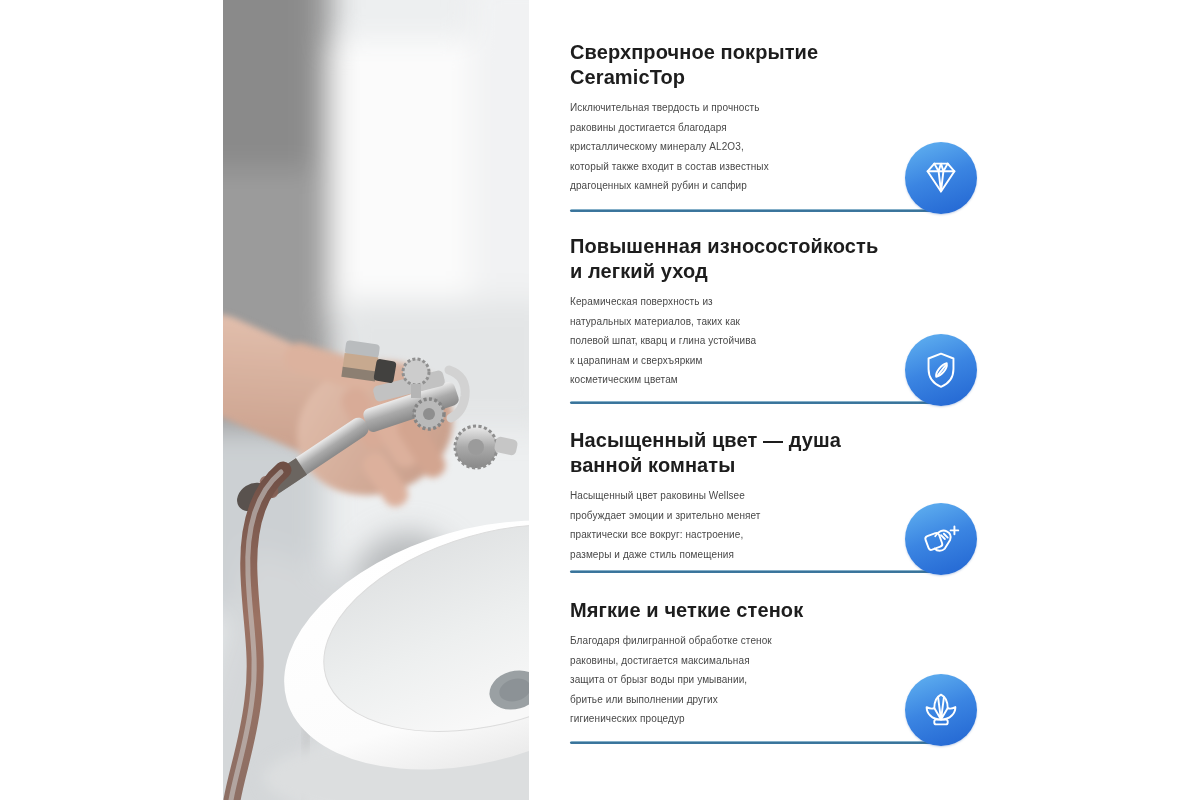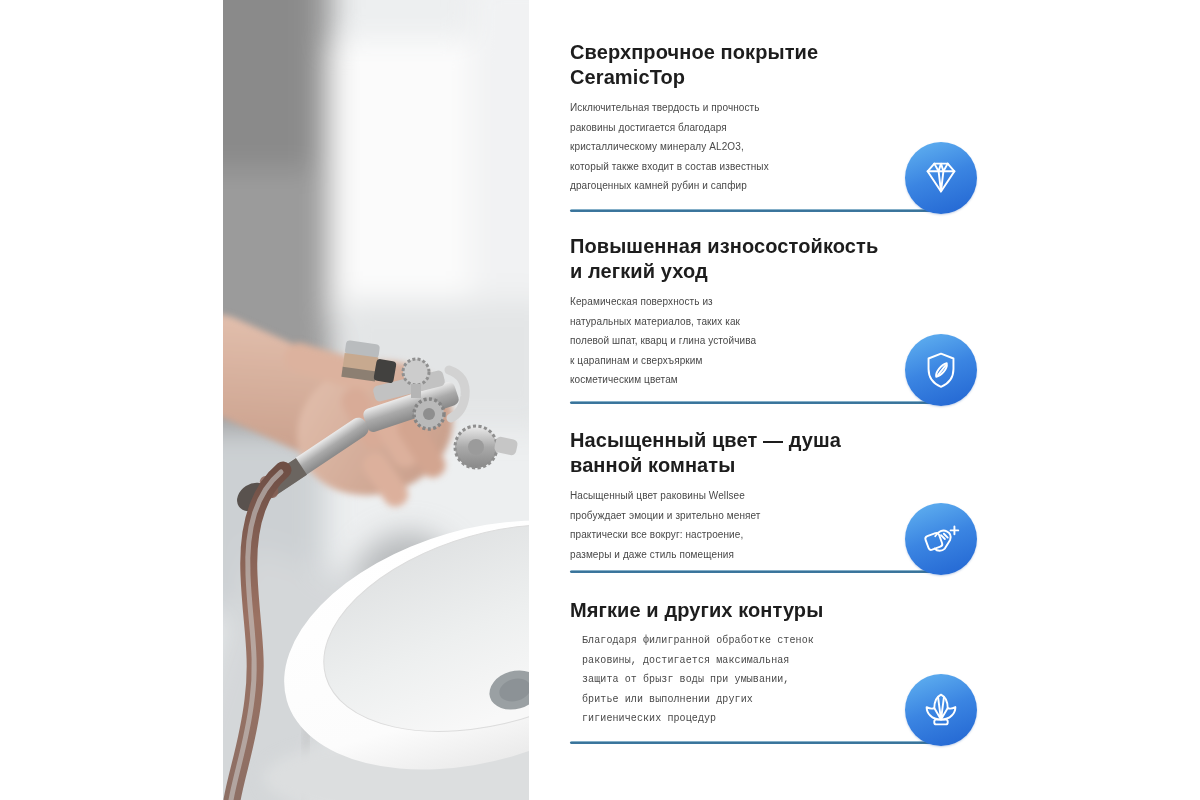--- a/index.html
+++ b/index.html
@@ -200,22 +200,22 @@
         <svg viewBox="0 0 48 48" fill="none" stroke="#ffffff" stroke-width="2" stroke-linejoin="round" stroke-linecap="round">
           <rect x="9" y="19" width="15" height="15" rx="3" transform="rotate(-20 16.5 26.5)"></rect>
           <path d="M18 21 C21 16 26 14 30 16 C33.5 17.7 35 21 33.5 25 L28 34 C25 37 20 37 17.5 34"></path>
           <path d="M24 20 L28 24 M27 18.5 L31 22.5"></path>
           <path d="M38 11 V19 M34 15 H42"></path>
         </svg>
       </div>
     </section>
 
     <section class="feature f4">
-      <h2 class="feature-title" style="margin:0;">Мягкие и других контуры</h2>
-      <p class="feature-body" style="margin:8px 0 0 12px;font-family:Liberation Mono, monospace;">Благодаря филигранной обработке стенок
+      <h2 class="feature-title" style="margin:0;">Мягкие и четкие стенок</h2>
+      <p class="feature-body" style="margin:8px 0 0 0;">Благодаря филигранной обработке стенок
 раковины, достигается максимальная
 защита от брызг воды при умывании,
 бритье или выполнении других
 гигиенических процедур</p>
       <div class="feature-rule"></div>
       <div class="feature-icon">
         <svg viewBox="0 0 48 48" fill="none" stroke="#ffffff" stroke-width="2" stroke-linejoin="round" stroke-linecap="round">
           <path d="M24 34 C14 34 9 27 9 21 C13 23 15 23 17 22 C17 15 20 10 24 8 C28 10 31 15 31 22 C33 23 35 23 39 21 C39 27 34 34 24 34 Z"></path>
           <path d="M24 34 L17 22 M24 34 L21 11 M24 34 L27 11 M24 34 L31 22"></path>
           <rect x="17" y="34" width="14" height="5" rx="2"></rect>

